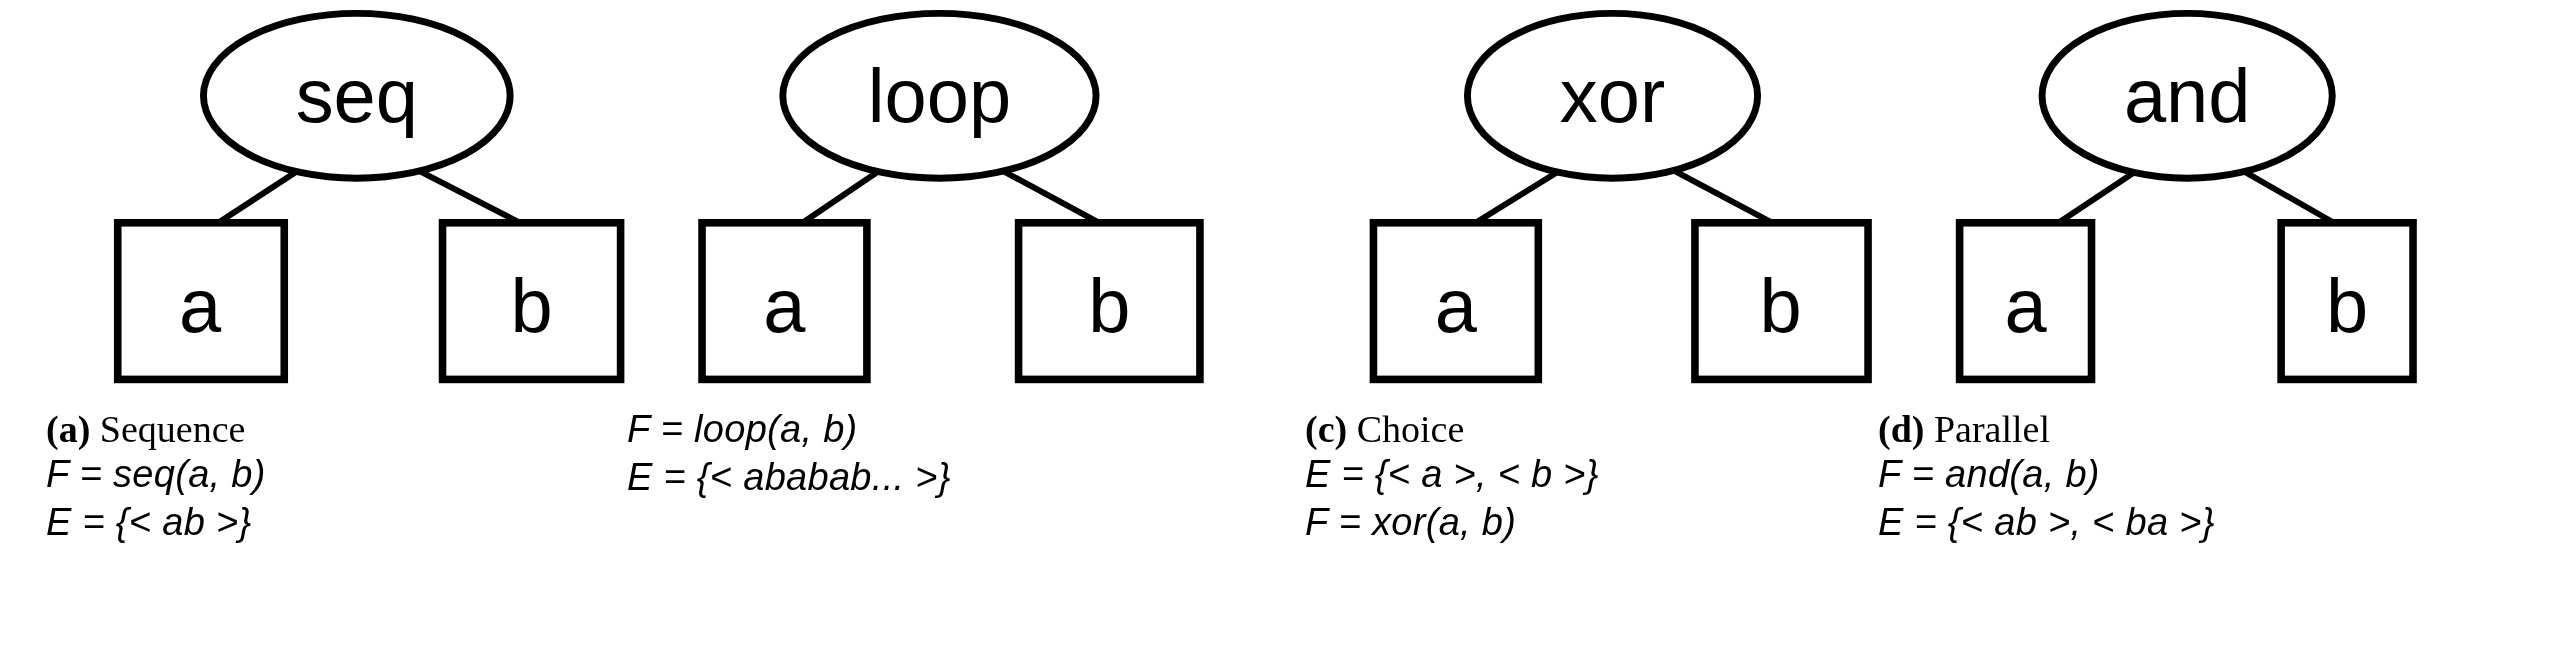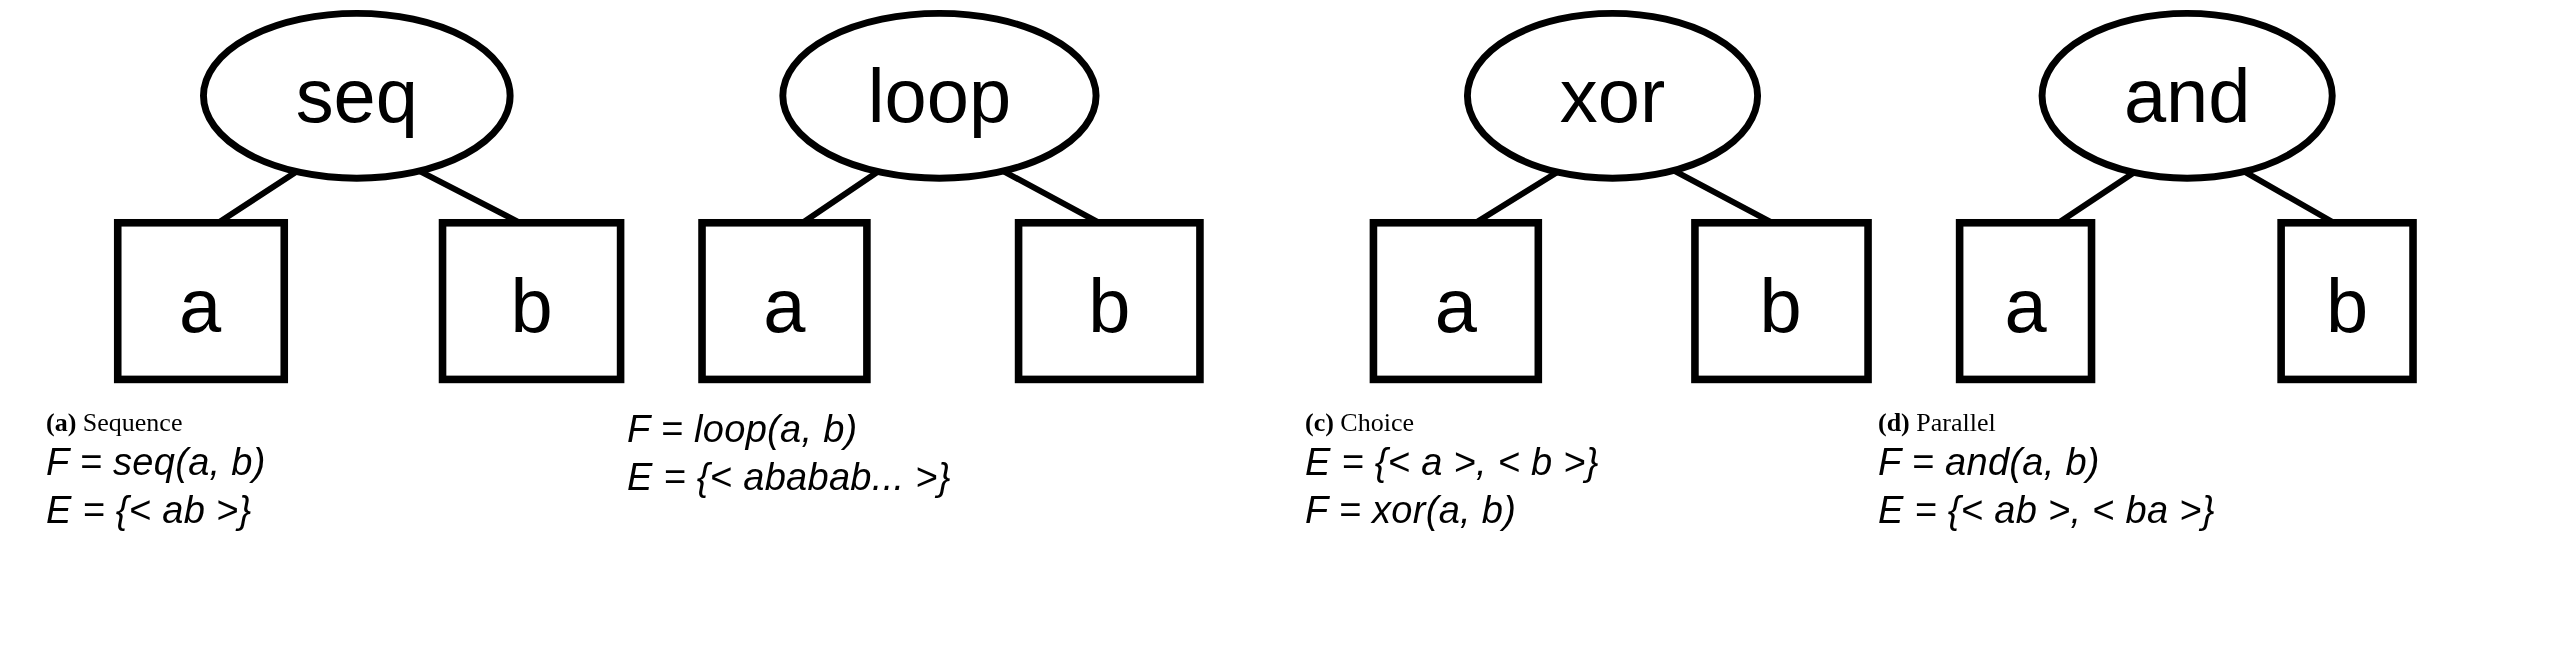--- a/index.html
+++ b/index.html
@@ -32,21 +32,21 @@
     fill: #000000;
   }
   .caption-block {
     position: absolute;
     left: 0;
     top: 410px;
     width: 100%;
   }
   .caption {
     font-family: "Liberation Serif", serif;
-    font-size: 26px;
+    font-size: 38px;
     color: #000000;
     line-height: 1.0;
     white-space: nowrap;
     margin: 0 0 7px 0;
   }
   .caption .tag {
     font-weight: bold;
   }
   .formula {
     font-family: Liberation Sans, sans-serif;

